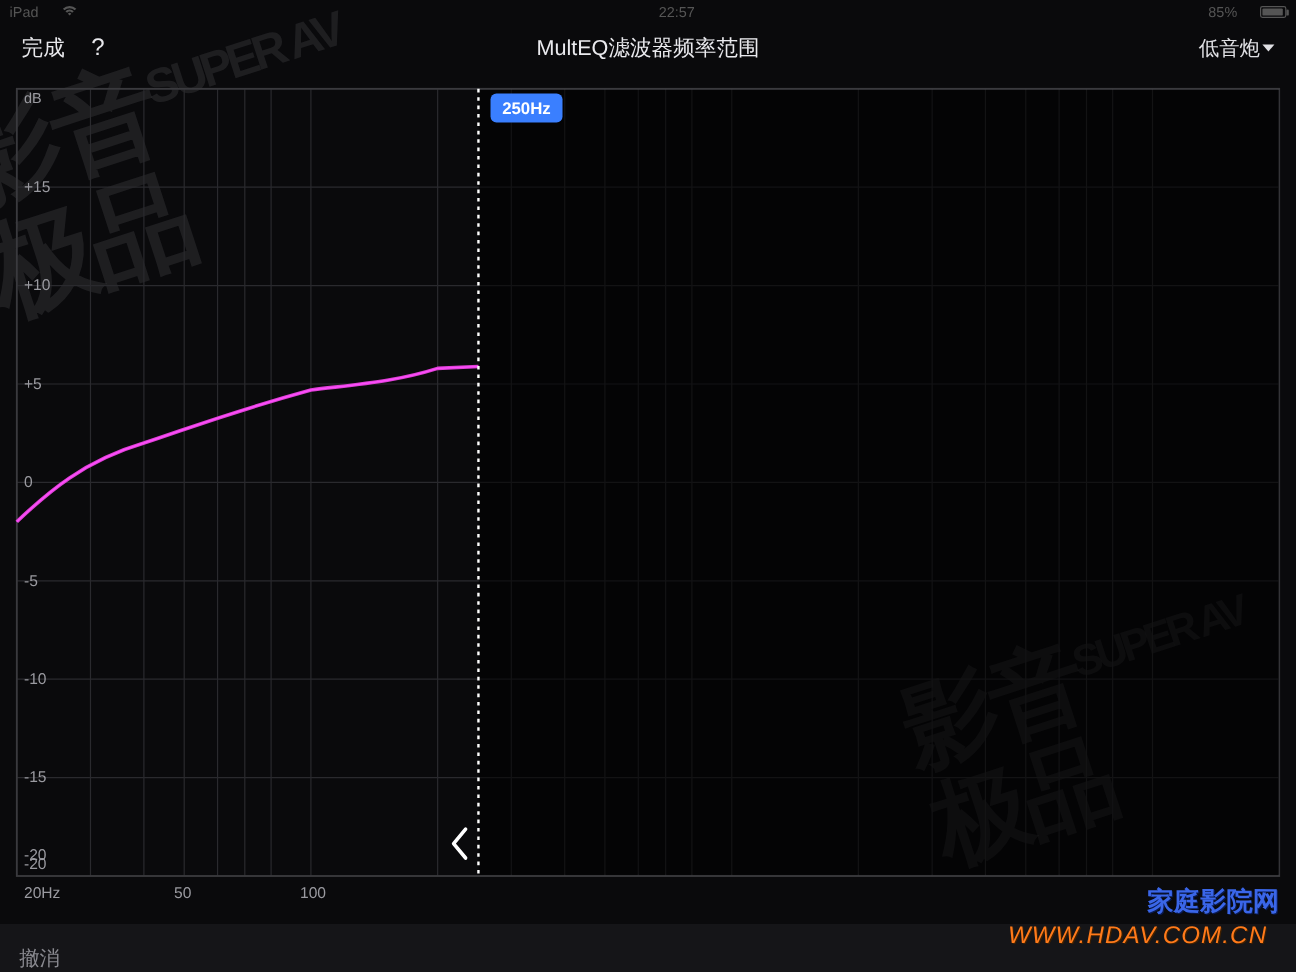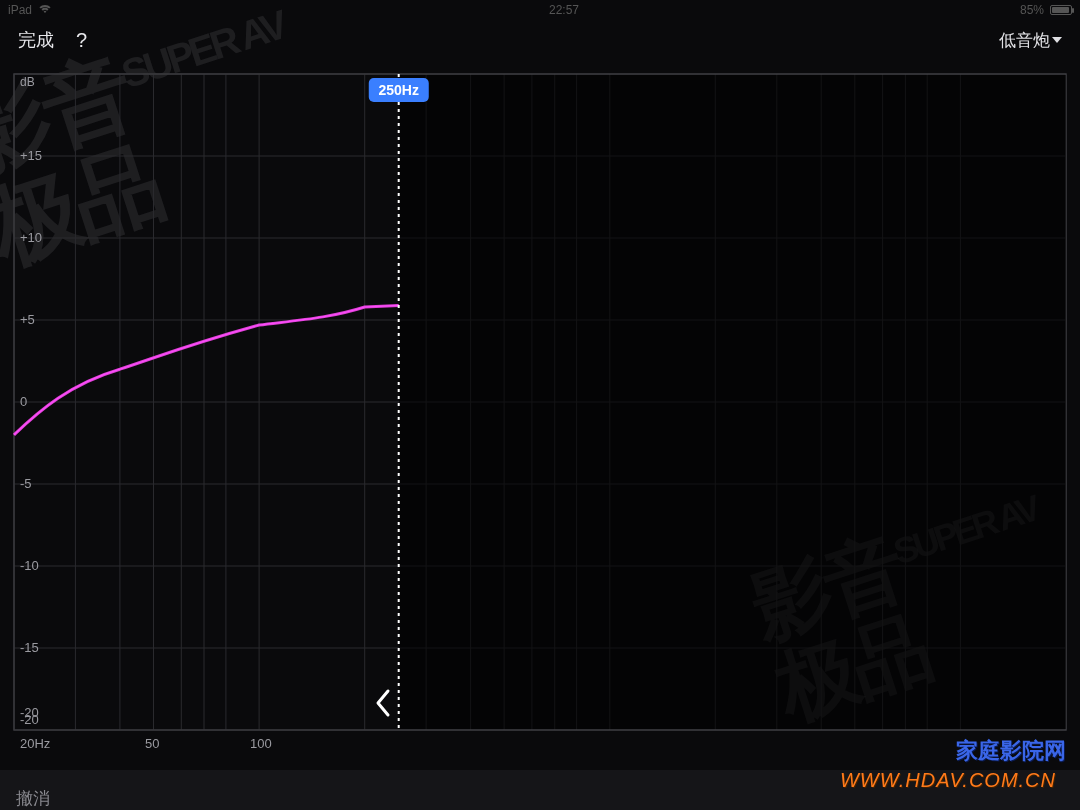--- a/index.html
+++ b/index.html
@@ -15,21 +15,21 @@
   
   .status-bar {
     height: 20px;
     display: flex;
     align-items: center;
     justify-content: space-between;
     padding: 0 8px;
     font-size: 12px;
     color: #555;
   }
-  .status-left, .status-right { display: flex; align-items: center; gap: 6px; }
+  .status-left, .status-right { display: flex; align-items: center; gap: 19px; }
   .status-center { position: absolute; left: 50%; transform: translateX(-50%); margin-left: 24px; }
   .wifi-icon { display:inline-block; line-height:1; }
   .battery-icon {
     display:inline-block; width:22px; height:10px; border:1px solid #555; border-radius:2px;
     position:relative;
   }
   .battery-icon::after{content:"";position:absolute;right:-3px;top:2px;width:2px;height:5px;background:#555;border-radius:1px;}
   .battery-fill{position:absolute;left:1px;top:1px;bottom:1px;width:85%;background:#555;border-radius:1px;}
 
   
@@ -75,20 +75,21 @@
   .cutoff-badge {
     position:absolute;
     transform:translateX(-50%);
     background:#3a7fff;
     color:#fff;
     font-size:14px;
     font-weight:600;
     padding:4px 10px;
     border-radius:5px;
     white-space:nowrap;
+    margin-left:40px;
   }
   .edge-arrow {
     position:absolute;
     width:18px; height:30px;
     display:flex; align-items:center; justify-content:center;
   }
   .edge-arrow svg { width:18px; height:30px; }
 
   
   .footer {
@@ -146,20 +147,21 @@
         <span class="battery-fill"></span>
       </span>
   </div>
 </div>
 
 <div class="header">
   <div class="header-left">
     <span class="done-btn">完成</span>
     <span class="help-btn">?</span>
   </div>
+  <div class="header-title">MultEQ滤波器频率范围</div>
   <div class="speaker-select">
     <span>低音炮</span>
     <span class="chevron-down"></span>
   </div>
 </div>
 
 <div class="wm wm1">影音<span style="font-size:40px;vertical-align:super;">SUPER AV</span><br>极品</div>
 <div class="wm wm2">影音<span style="font-size:36px;vertical-align:super;">SUPER AV</span><br>极品</div>
 
 <div class="chart-area">

